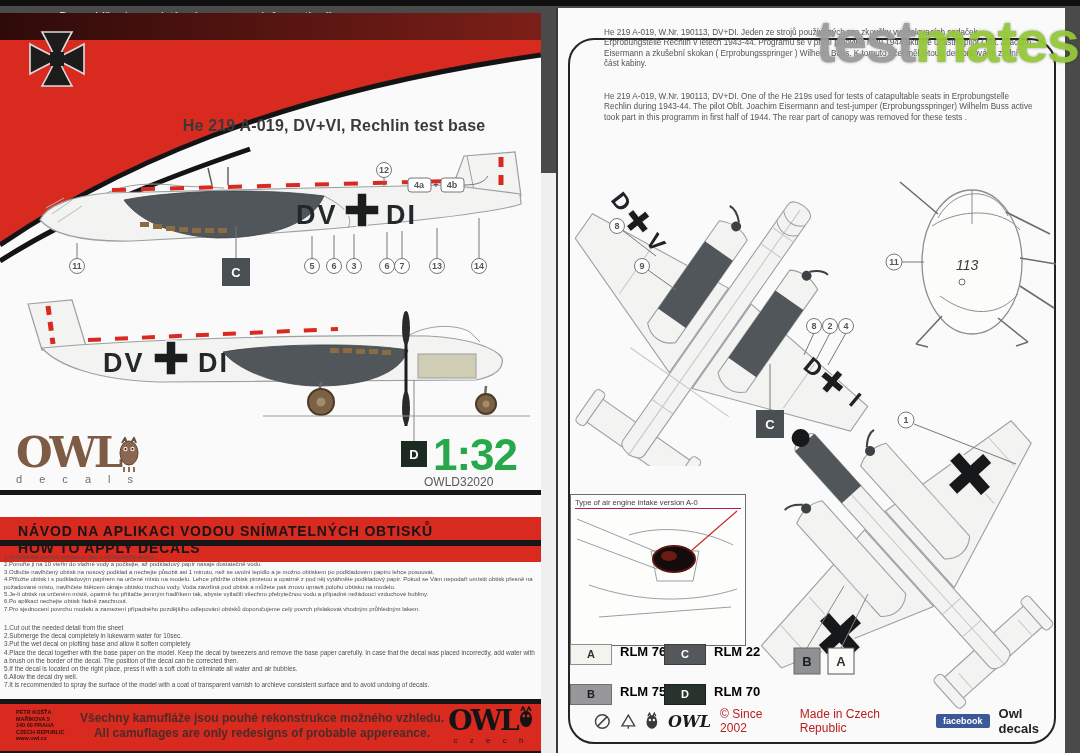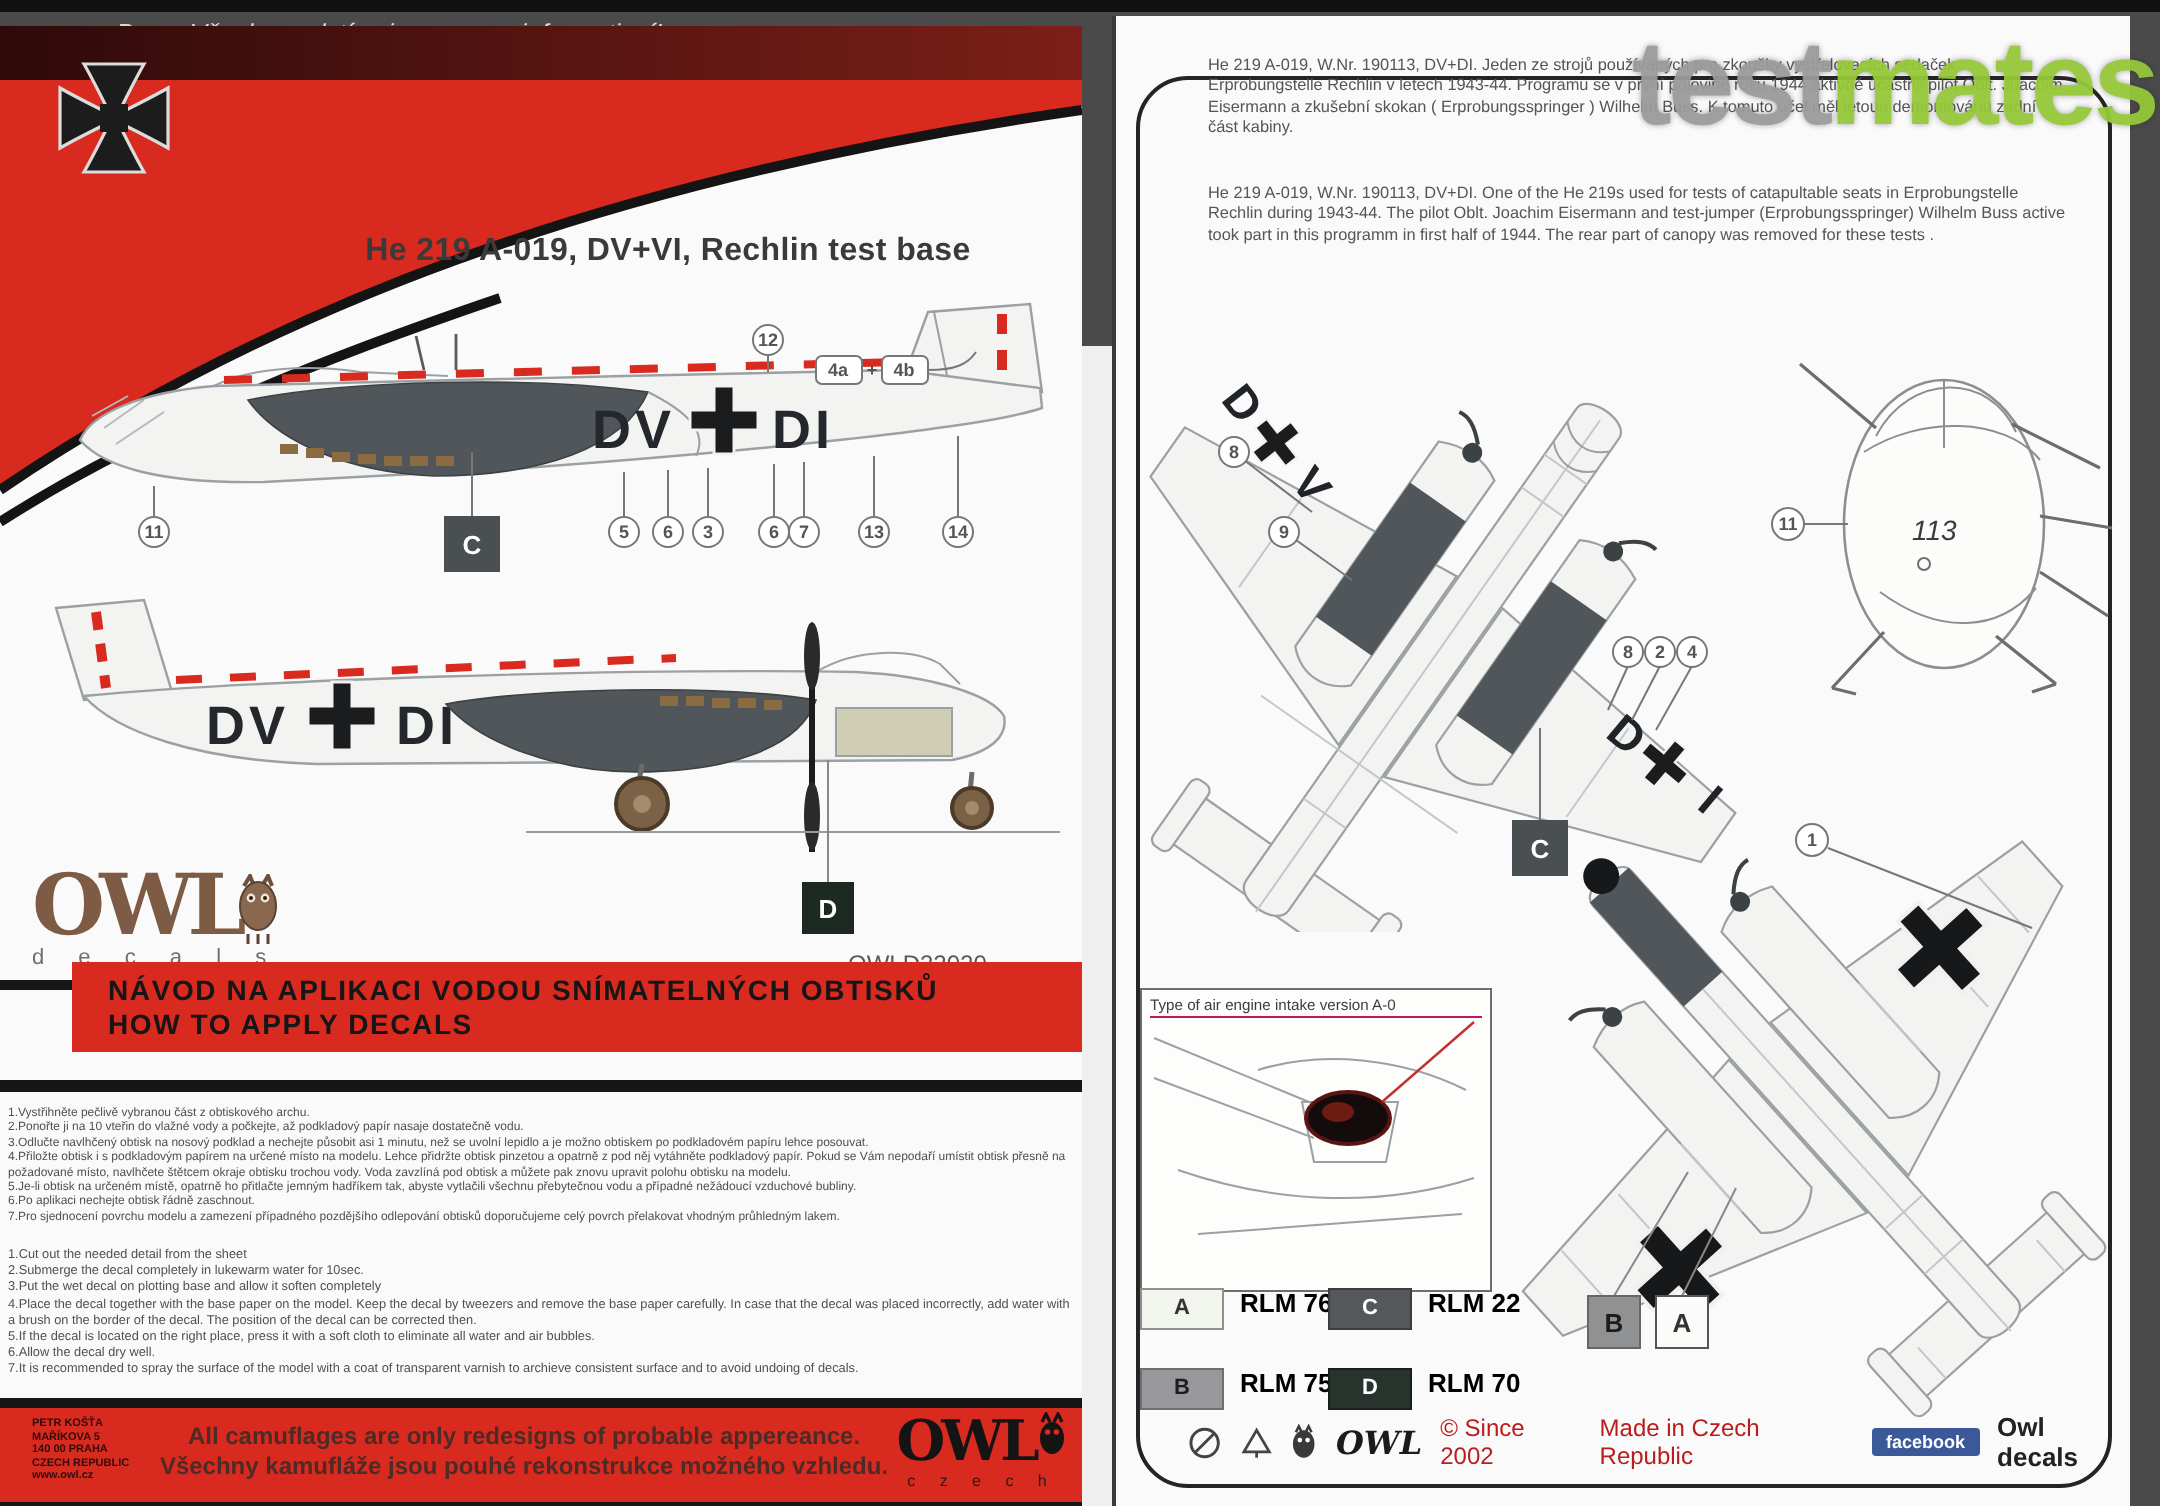--- a/index.html
+++ b/index.html
@@ -19,21 +19,21 @@
   #left-page{left:0;top:13px;width:541px;height:740px;}
   .lp-title{left:128px;top:104px;width:412px;text-align:center;font-weight:bold;font-size:16px;
             color:#3a3a3a;letter-spacing:.2px;}
   .owl-logo{left:16px;top:420px;width:150px;}
   .owl-word{font-family:"DejaVu Serif",serif;font-weight:900;font-size:42px;line-height:40px;
             color:#7d5b45;letter-spacing:-3px;}
   .owl-decals{font-size:11px;letter-spacing:7px;color:#6e6e6e;margin-top:0px;}
   .scale132{left:433px;top:417px;font-size:44px;font-weight:900;color:#27a84a;letter-spacing:-1px;}
   .sku{left:424px;top:462px;font-size:12px;color:#585858;}
   .hr-black{left:0;width:541px;height:5px;background:#161616;}
-  .banner{left:0;top:468px;width:541px;height:45px;background:#d92a20;margin-left:36px;}
+  .banner{left:0;top:504px;width:541px;height:45px;background:#d92a20;}
   .banner-b{left:0;top:527px;width:541px;height:6px;background:#161616;}
   .banner-line{padding-left:18px;font-weight:900;color:#161616;font-size:14px;line-height:17px;
                letter-spacing:.8px;}
   .banner-line:first-child{padding-top:6px;}
   .steps{left:4px;width:534px;color:#4f4f4f;}
   .steps-cz{top:541px;font-size:6px;line-height:7.4px;}
   .steps-en{top:611px;font-size:6.4px;line-height:8.2px;}
   .lp-footer{left:0;top:691px;width:541px;height:47px;background:#d92a20;}
   .addr{left:16px;top:5px;width:110px;font-size:5.5px;line-height:6.6px;color:#2f0d0b;font-weight:bold;}
   .disc{left:66px;top:7px;width:392px;text-align:center;color:#4d2b26;font-weight:bold;
@@ -237,20 +237,21 @@
           <circle cx="9.5" cy="12" r="2.2" fill="#f0e6d8"></circle>
             <circle cx="16.5" cy="12" r="2.2" fill="#f0e6d8"></circle>
           <circle cx="9.5" cy="12" r="1" fill="#2c1d12"></circle>
             <circle cx="16.5" cy="12" r="1" fill="#2c1d12"></circle>
           <path d="M8,30 L8,35 M13,30 L13,35 M18,30 L18,35" stroke="#5d4333" stroke-width="1.5"></path>
         </svg>
       </div>
       <div class="owl-decals">d e c a l s</div>
     </div>
 
+    <div class="abs scale132">1:32</div>
     <div class="abs sku">OWLD32020</div>
 
     <div class="abs hr-black" style="top:477px"></div>
 
     <div class="abs banner">
       <div class="banner-line">NÁVOD NA APLIKACI VODOU SNÍMATELNÝCH OBTISKŮ</div>
       <div class="banner-line">HOW TO APPLY DECALS</div>
     </div>
     <div class="abs banner-b"></div>
 
@@ -277,22 +278,22 @@
 
     <div class="abs lp-footer">
       <div class="abs addr">
         <div>PETR KOŠŤA</div>
         <div>MAŘÍKOVA 5</div>
         <div>140 00 PRAHA</div>
         <div>CZECH REPUBLIC</div>
         <div>www.owl.cz</div>
       </div>
       <div class="abs disc">
+        <div>Všechny kamufláže jsou pouhé rekonstrukce možného vzhledu.</div>
         <div>All camuflages are only redesigns of probable appereance.</div>
-        <div>Všechny kamufláže jsou pouhé rekonstrukce možného vzhledu.</div>
       </div>
       <div class="abs owl-right">
         <span class="owl-word-dark">OWL</span><svg width="16" height="24" viewBox="0 0 16 24">
             <path d="M3,5 L5,1 L7,5 M9,5 L11,1 L13,5" stroke="#141414" fill="none" stroke-width="1.6"></path>
             <ellipse cx="8" cy="13" rx="6" ry="8" fill="#141414"></ellipse>
             <circle cx="5.8" cy="10" r="1.4" fill="#d92a20"></circle>
             <circle cx="10.2" cy="10" r="1.4" fill="#d92a20"></circle>
           </svg>
         <div class="owl-czech">c z e c h</div>
       </div>

